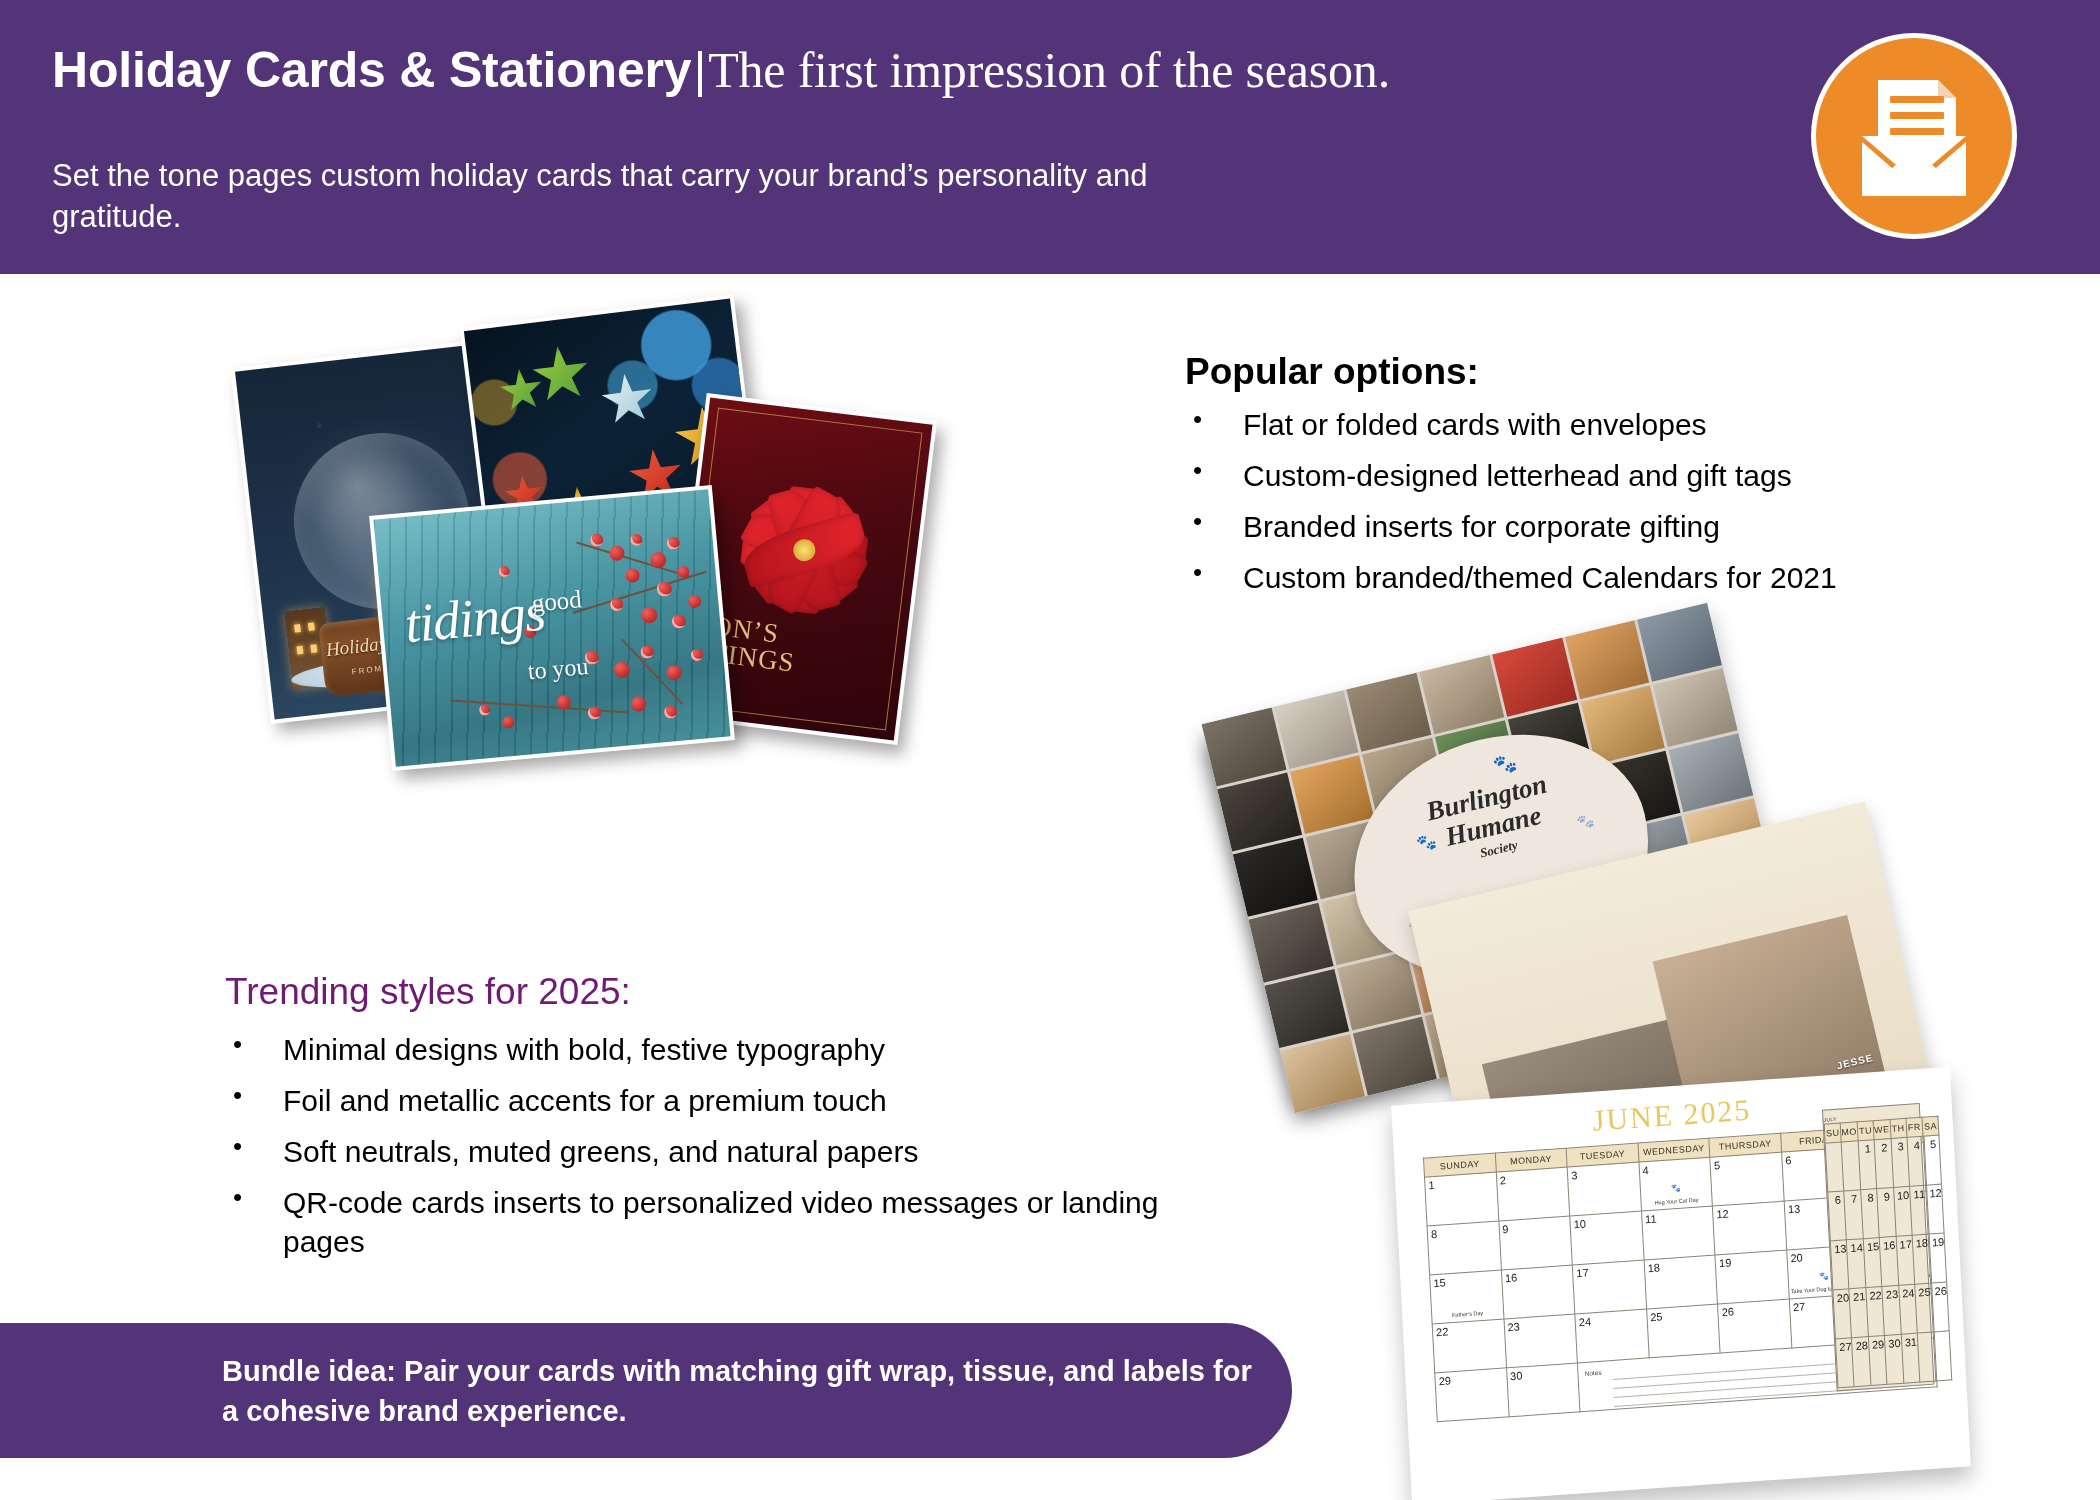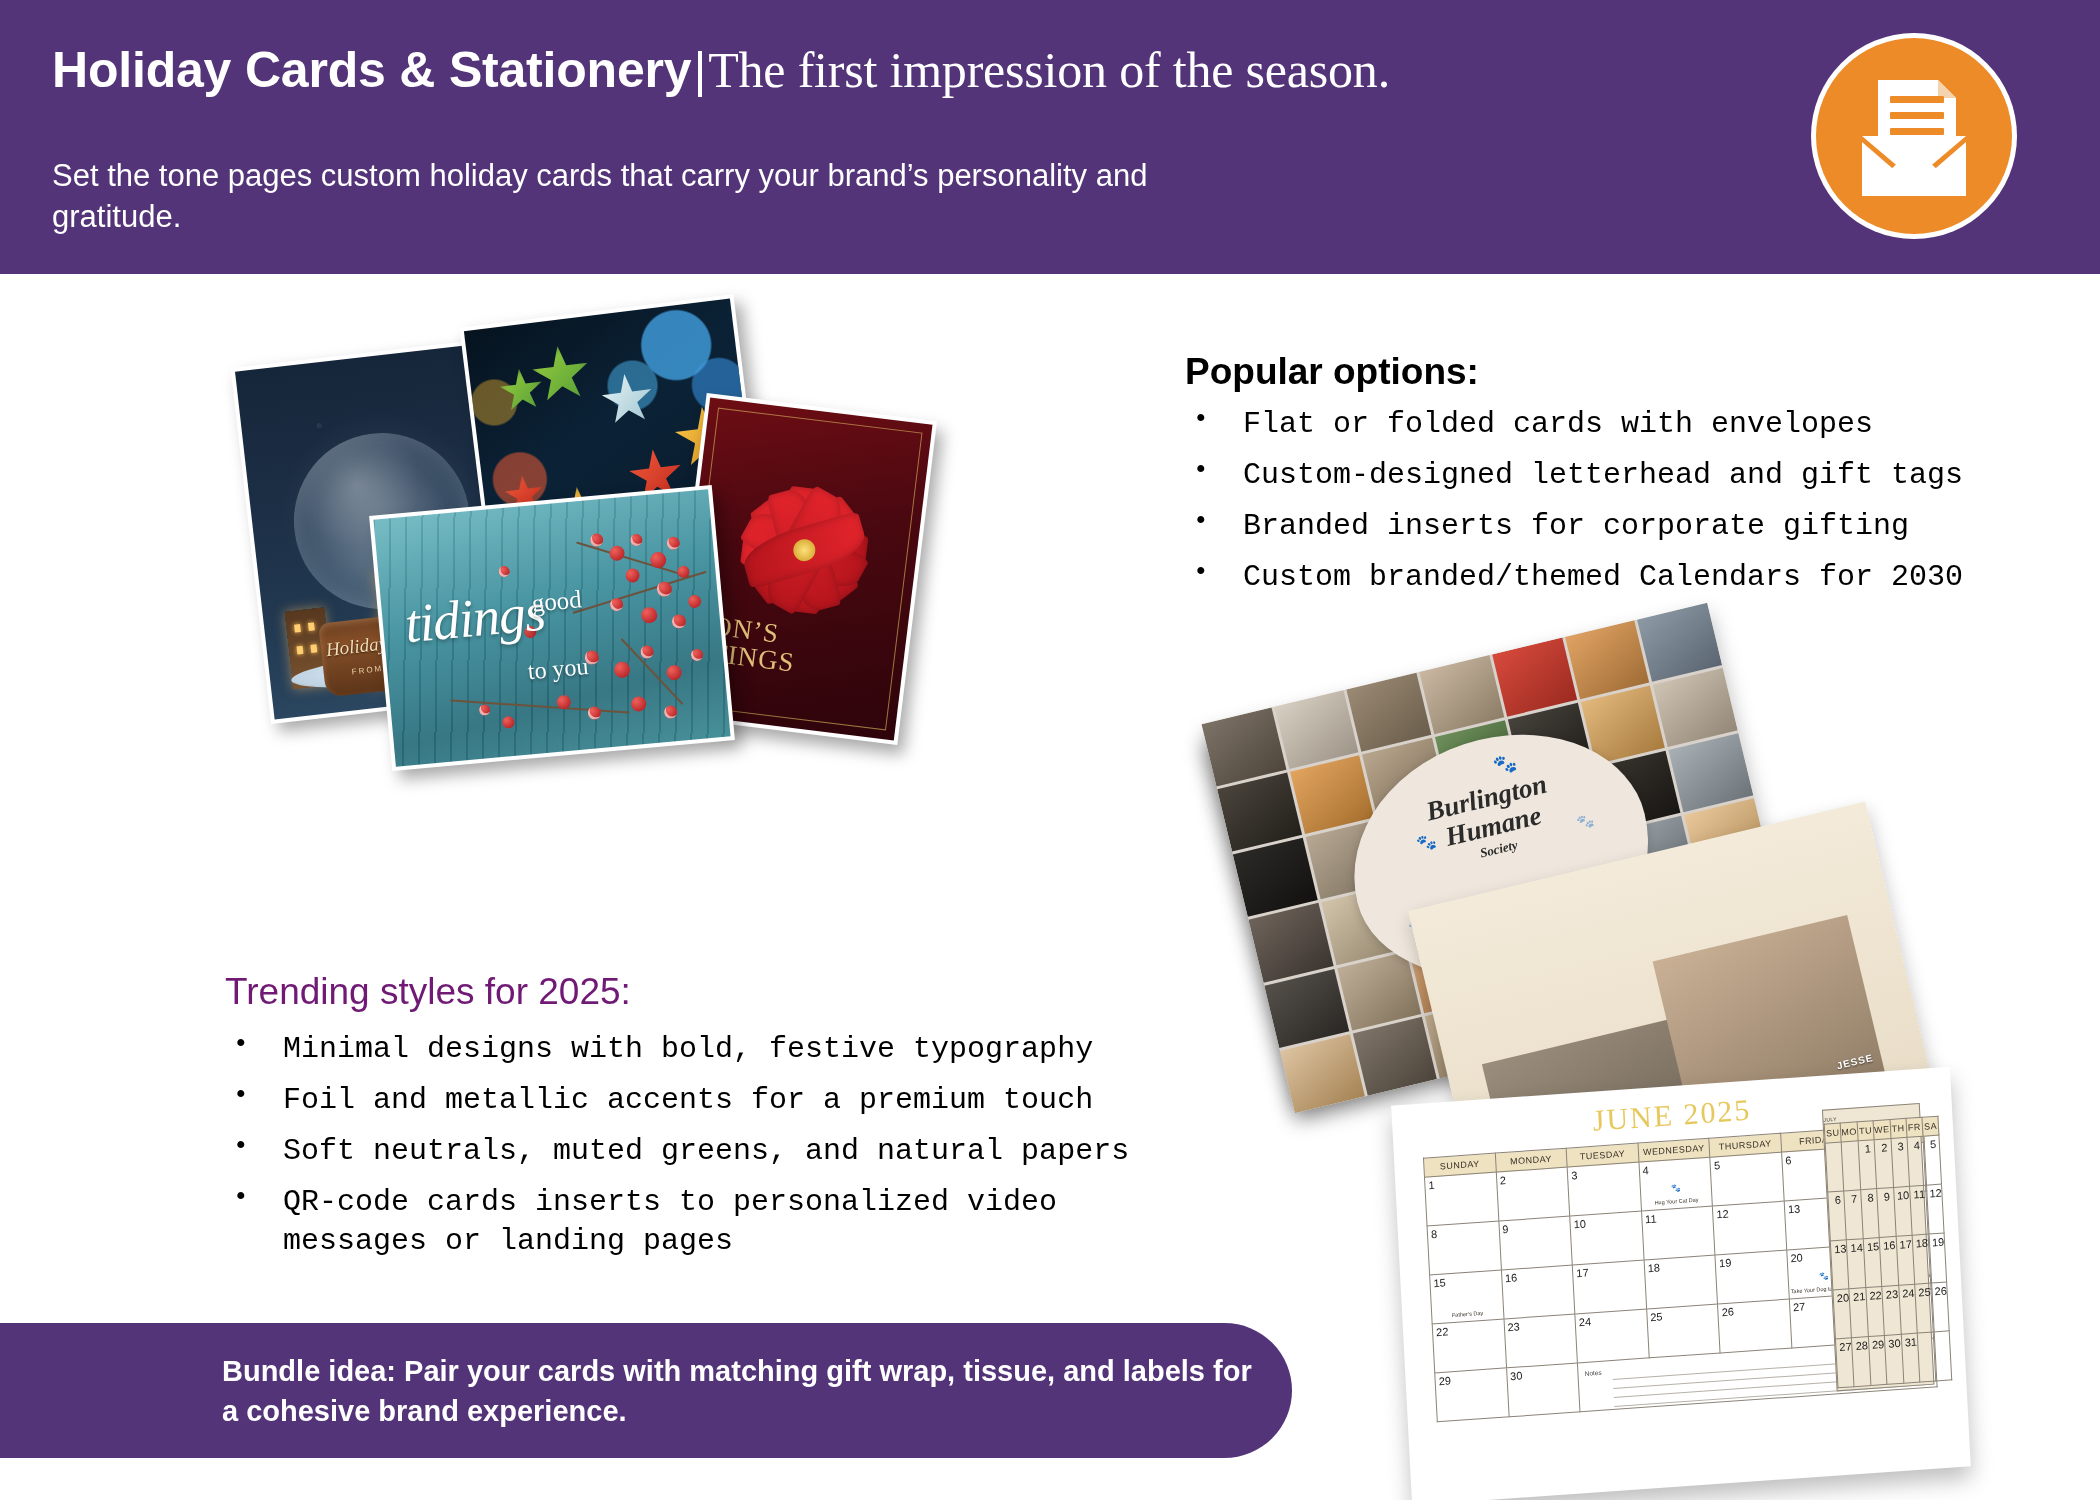--- a/index.html
+++ b/index.html
@@ -203,21 +203,21 @@
   .h-trending{
     position:absolute;left:225px;top:940px;
     font-size:37px;font-weight:normal;color:#701a75;
   }
   .ul-trending{
     position:absolute;left:225px;top:1030px;width:960px;
   }
   .bullets{list-style:none;margin:0;padding:0;}
   .bullets li{
     position:relative;padding-left:58px;margin-bottom:12px;
-    font-size:30px;line-height:1.30;color:#000;font-family:Liberation Mono, monospace;
+    font-size:30px;line-height:1.30;color:#000;
   }
   .bullets li::before{
     content:"\2022";position:absolute;left:8px;top:-2px;font-size:26px;color:#000;
   }
 
   
   .calendar-wrap{
     position:absolute;left:1215px;top:620px;width:780px;height:880px;
   }
   .cal-shadow{
@@ -482,21 +482,21 @@
         <div class="ti-toyou">to you</div>
       </div>
     </div>
   </div>
 
   <h2 class="h-popular">Popular options:</h2>
   <ul class="bullets ul-popular" id="popular-list">
       <li>Flat or folded cards with envelopes</li>
       <li>Custom-designed letterhead and gift tags</li>
       <li>Branded inserts for corporate gifting</li>
-      <li>Custom branded/themed Calendars for 2030</li>
+      <li>Custom branded/themed Calendars for 2021</li>
     </ul>
 
   <h2 class="h-trending">Trending styles for 2025:</h2>
   <ul class="bullets ul-trending" id="trending-list">
       <li>Minimal designs with bold, festive typography</li>
       <li>Foil and metallic accents for a premium touch</li>
       <li>Soft neutrals, muted greens, and natural papers</li>
       <li>QR-code cards inserts to personalized video messages or landing pages</li>
     </ul>
 

